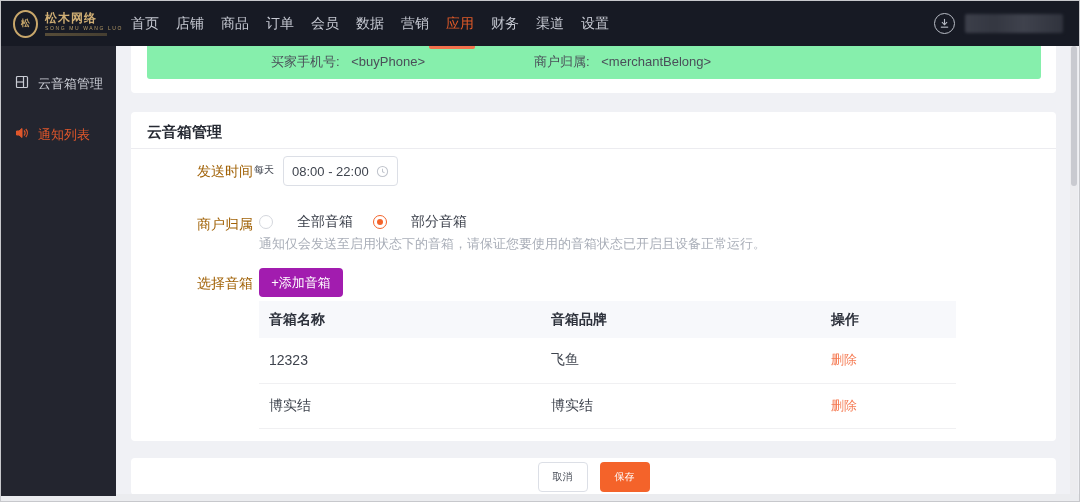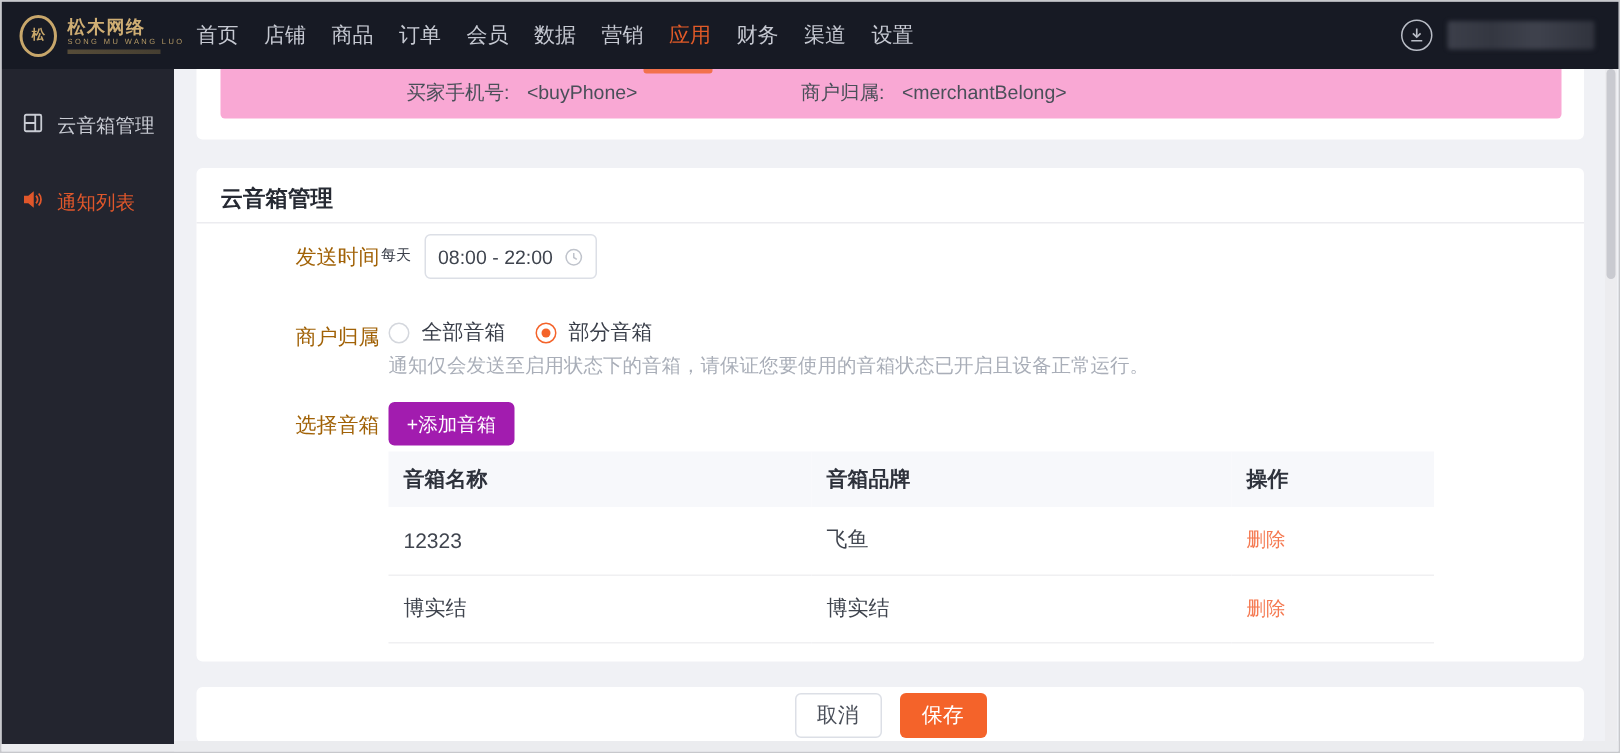--- a/index.html
+++ b/index.html
@@ -40,21 +40,21 @@
   
   .main-bg{ position:absolute; left:115px; top:45px; right:0; bottom:0; background:#f0f1f5; }
   .scrollbar{ position:absolute; right:1px; top:45px; width:8px; height:450px; background:#ececef; }
   .scroll-thumb{ position:absolute; left:1px; top:0; width:6px; height:140px;
                  border-radius:3px; background:#c9cad0; }
 
   .card{ position:absolute; background:#fff; border-radius:4px; }
   
   .card-preview{ left:130px; top:45px; width:925px; height:47px; border-radius:0 0 4px 4px; }
   .preview-inner{ position:absolute; left:16px; top:0; width:894px; height:33px;
-                  background:#f9a8d4; border-radius:0 0 3px 3px; }
+                  background:#86efac; border-radius:0 0 3px 3px; }
   .peek-bar{ position:absolute; left:298px; top:0; width:46px; height:3px;
              background:#f2714c; border-radius:0 0 2px 2px; }
   .pv-field{ position:absolute; top:7px; font-size:13px; color:#4a4f59; white-space:nowrap; }
   .pv-field .pv-label{ color:#4a4f59; margin-right:8px; }
   .pv-field .pv-value{ color:#4a4f59; }
   .pv-1{ left:124px; } .pv-2{ left:387px; }
 
   
   .card-settings{ left:130px; top:111px; width:925px; height:329px; }
   .card-title{ position:absolute; left:16px; top:11px; font-size:15px; font-weight:bold; color:#262a33; }
@@ -63,21 +63,21 @@
   .form-label{ position:absolute; left:40px; width:82px; text-align:right;
                font-size:14px; color:#a16207; white-space:nowrap; }
   .lab-time{ top:51px; } .lab-speaker{ top:104px; } .lab-select{ top:163px; }
   .time-prefix{ position:absolute; left:123px; top:51px; font-size:10px; color:#3a3f4a; }
   .time-input{ position:absolute; left:152px; top:44px; width:115px; height:30px;
                border:1px solid #dcdfe6; border-radius:4px; background:#fff;
                display:flex; align-items:center; padding:0 8px; gap:6px; }
   .time-input .tv{ font-size:13px; color:#3f444e; flex:1; }
 
   .radio-row{ position:absolute; left:128px; top:101px; display:flex; align-items:center; gap:20px; }
-  .radio-opt{ display:flex; align-items:center; gap:8px; cursor:pointer; }
+  .radio-opt{ display:flex; align-items:center; gap:24px; cursor:pointer; }
   .radio-dot{ width:14px; height:14px; border-radius:50%; border:1px solid #d4d7dd; background:#fff; }
   .radio-opt.checked .radio-dot{ border:1px solid #f4632a; position:relative; }
   .radio-opt.checked .radio-dot::after{ content:""; position:absolute; left:3px; top:3px;
         width:6px; height:6px; border-radius:50%; background:#f4632a; }
   .radio-opt .rlbl{ font-size:14px; color:#3a3f4a; }
   .help-text{ position:absolute; left:128px; top:123px; font-size:13px; color:#a9aeb8; }
 
   .add-btn{ position:absolute; left:128px; top:156px; width:84px; height:29px;
             background:#a21caf; border:none; border-radius:4px; color:#fff;
             font-size:13px; cursor:pointer; font-family:inherit; }
@@ -86,21 +86,21 @@
   .spk-table th{ background:#f7f8fb; height:37px; text-align:left; font-size:14px;
                  font-weight:bold; color:#2e323c; padding:0 10px; }
   .spk-table td{ height:45px; font-size:14px; color:#3f444e; padding:0 10px;
                  border-bottom:1px solid #f0f0f2; }
   .col-name{ width:282px; } .col-brand{ width:280px; } .col-op{ width:135px; }
   .del-link{ color:#f57a52; font-size:13px; cursor:pointer; text-decoration:none; }
 
   
   .card-footer{ left:130px; top:457px; width:925px; height:37px;
                 display:flex; align-items:center; justify-content:center; gap:12px; }
-  .btn{ height:30px; border-radius:4px; font-size:14px; cursor:pointer; font-family:inherit; }
+  .btn{ height:30px; border-radius:4px; font-size:10px; cursor:pointer; font-family:inherit; }
   .btn-cancel{ background:#fff; border:1px solid #dcdfe6; color:#4a4f59; padding:0 14px; }
   .btn-save{ background:#f4632a; border:none; color:#fff; padding:0 15px; }
 
   .bottom-strip{ position:absolute; left:0; bottom:0; width:100%; height:7px; background:#ebecef; }
 </style>
 </head>
 <body>
 
 <div class="screen">
 

